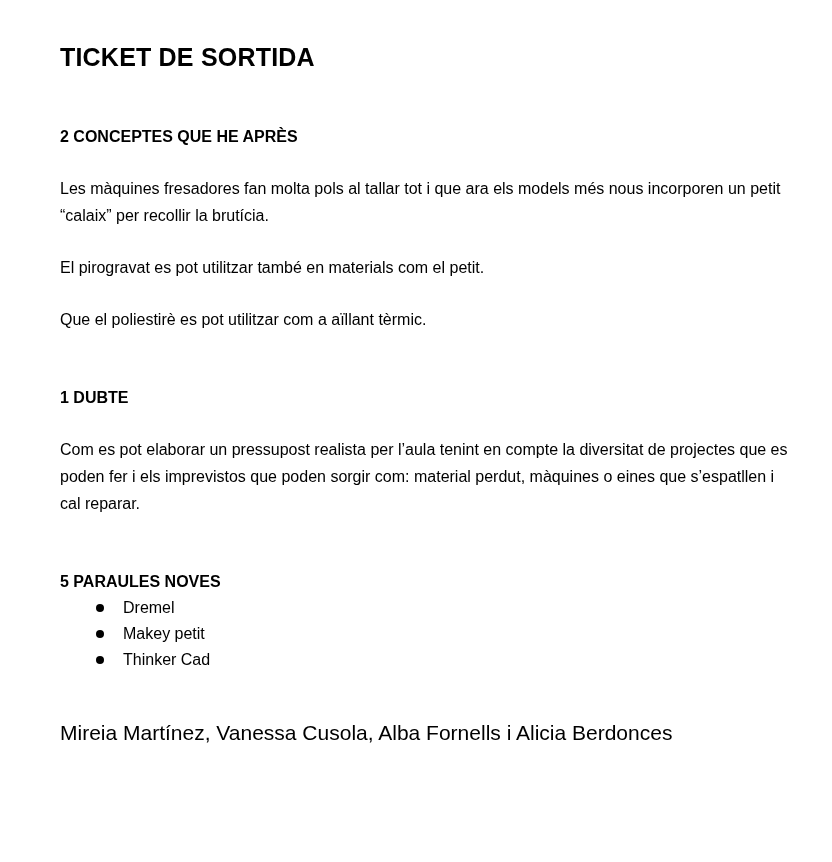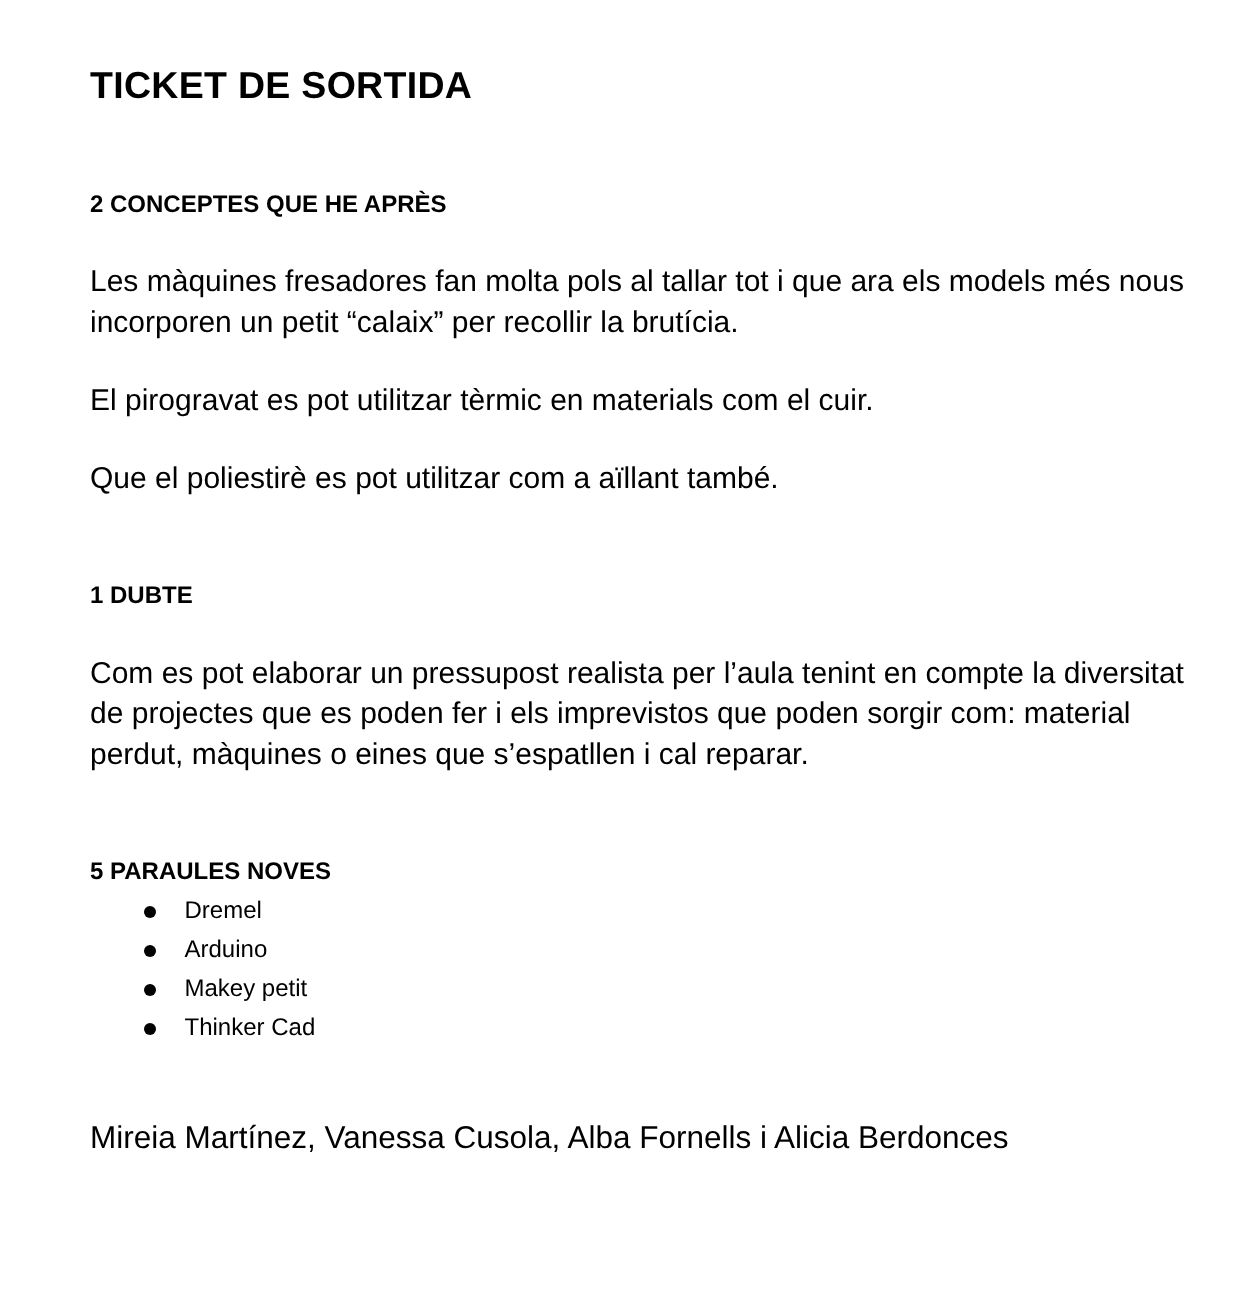--- a/index.html
+++ b/index.html
@@ -31,21 +31,21 @@
     margin: 0;
     letter-spacing: 0.2px;
   }
   .section-heading {
     font-size: 16px;
     font-weight: bold;
     line-height: 27px;
     margin: 51px 0 0 0;
   }
   .body-paragraph {
-    font-size: 20px;
+    font-size: 16px;
     line-height: 27px;
     margin: 25px 0 0 0;
   }
   .bullet-list {
     list-style: none;
     margin: 0;
     padding: 0;
   }
   .bullet-list li {
     position: relative;
@@ -71,35 +71,31 @@
 </head>
 <body>
 
 <div class="doc-page">
   <div class="doc-content">
 
     <h1 class="doc-title">TICKET DE SORTIDA</h1>
 
     <h2 class="section-heading">2 CONCEPTES QUE HE APRÈS</h2>
     <p class="body-paragraph">Les màquines fresadores fan molta pols al tallar tot i que ara els models més nous incorporen un petit “calaix” per recollir la brutícia.</p>
-    <p class="body-paragraph">El pirogravat es pot utilitzar tèrmic en materials com el cuir.</p>
-    <p class="body-paragraph">Que el poliestirè es pot utilitzar com a aïllant també.</p>
+    <p class="body-paragraph">El pirogravat es pot utilitzar també en materials com el petit.</p>
+    <p class="body-paragraph">Que el poliestirè es pot utilitzar com a aïllant tèrmic.</p>
 
     <h2 class="section-heading">1 DUBTE</h2>
     <p class="body-paragraph">Com es pot elaborar un pressupost realista per l’aula tenint en compte la diversitat de projectes que es poden fer i els imprevistos que poden sorgir com: material perdut, màquines o eines que s’espatllen i cal reparar.</p>
 
     <h2 class="section-heading">5 PARAULES NOVES</h2>
     <ul class="bullet-list">
       <li>
         <span class="bullet-dot"></span>
         <span>Dremel</span>
-      </li>
-      <li>
-        <span class="bullet-dot"></span>
-        <span>Arduino</span>
       </li>
       <li>
         <span class="bullet-dot"></span>
         <span>Makey petit</span>
       </li>
       <li>
         <span class="bullet-dot"></span>
         <span>Thinker Cad</span>
       </li>
     </ul>

